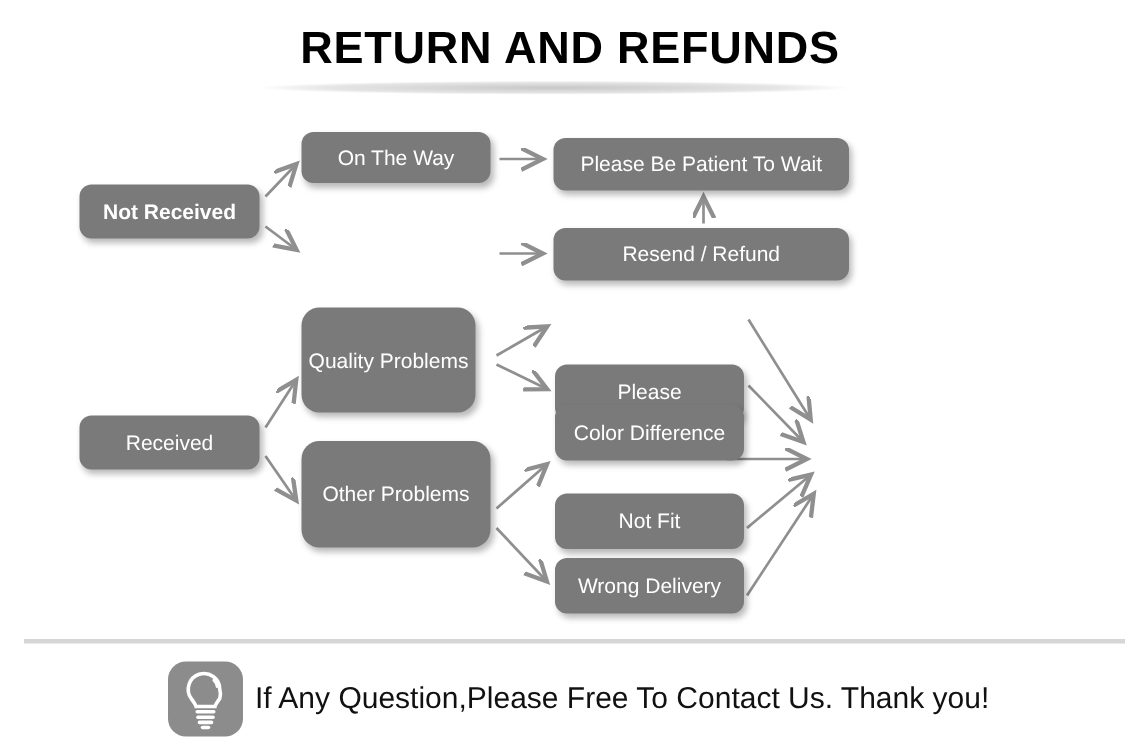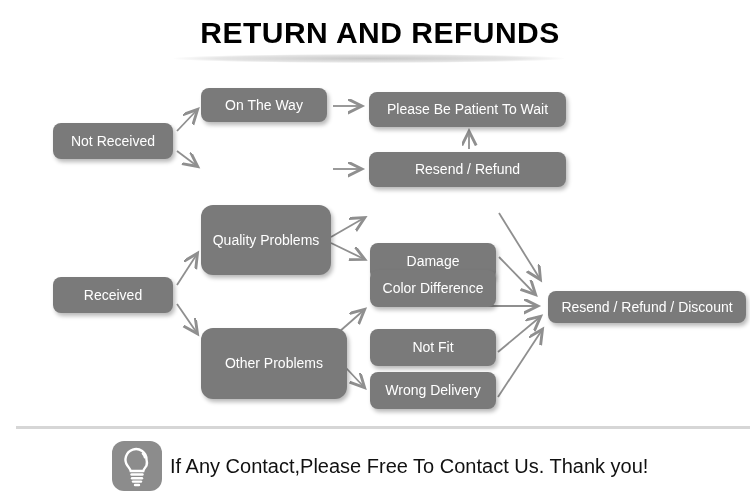--- a/index.html
+++ b/index.html
@@ -18,28 +18,28 @@
   }
   .arrows{position:absolute;left:0;top:0;width:750px;height:500px;}
   .node{
     position:absolute;display:flex;align-items:center;justify-content:center;
     background:#7a7a7a;color:#fff;font-size:14px;text-align:center;
     border-radius:8px;box-shadow:2px 3px 4px rgba(0,0,0,0.28);
     line-height:1.15;padding:4px 4px;box-sizing:border-box;
   }
   .node.tall{border-radius:12px;}
   
-  #node-not-received{left:37px;top:123px;width:120px;height:36px;}
+  #node-not-received{left:37px;top:123px;width:120px;height:36px;font-weight:bold;}
   #node-on-the-way{left:185px;top:88px;width:126px;height:34px;}
   #node-returned-lost{left:185px;top:151px;width:126px;height:34px;}
   #node-please-wait{left:353px;top:92px;width:197px;height:35px;}
   #node-resend-refund{left:353px;top:152px;width:197px;height:35px;}
   #node-received{left:37px;top:277px;width:120px;height:36px;}
-  #node-quality-problems{left:185px;top:205px;width:130px;height:70px;}
-  #node-other-problems{left:185px;top:328px;width:146px;height:71px;}
+  #node-quality-problems{left:185px;top:205px;width:116px;height:70px;}
+  #node-other-problems{left:185px;top:294px;width:126px;height:71px;}
   #node-quality-defect{left:354px;top:200px;width:126px;height:37px;}
   #node-damage{left:354px;top:243px;width:126px;height:37px;}
   #node-color-difference{left:354px;top:270px;width:126px;height:37px;}
   #node-not-fit{left:354px;top:329px;width:126px;height:37px;}
   #node-wrong-delivery{left:354px;top:372px;width:126px;height:37px;}
   #node-resend-refund-discount{left:532px;top:291px;width:198px;height:32px;}
   
   .footer-divider{position:absolute;left:0;top:426px;width:750px;height:3px;background:#d6d6d6;}
   .footer{position:absolute;left:96px;top:441px;height:50px;display:flex;align-items:center;}
   .bulb-badge{
@@ -82,37 +82,36 @@
     </g>
   </svg>
 
   <div class="node" id="node-not-received">Not Received</div>
   <div class="node" id="node-on-the-way">On The Way</div>
   <div class="node" id="node-please-wait">Please Be Patient To Wait</div>
   <div class="node" id="node-received">Received</div>
   <div class="node" id="node-resend-refund">Resend / Refund</div>
   <div class="node tall" id="node-quality-problems">Quality Problems</div>
   <div class="node tall" id="node-other-problems">Other Problems</div>
-  <div class="node" id="node-damage">Damage</div>
+  <div class="node" id="node-damage">Please</div>
   <div class="node" id="node-color-difference">Color Difference</div>
   <div class="node" id="node-not-fit">Not Fit</div>
   <div class="node" id="node-wrong-delivery">Wrong Delivery</div>
-  <div class="node" id="node-resend-refund-discount">Resend / Refund / Discount</div>
 
   <div class="footer-divider"></div>
 
   <div class="footer">
     <div class="bulb-badge">
       <svg width="38" height="42" viewBox="0 0 38 42">
         <g fill="none" stroke="#ffffff" stroke-width="2.4" stroke-linecap="round">
           <path d="M28.5 14.5 a10.5 10.5 0 1 0 -19 6.2 c1.4 2.1 2.8 3.4 3.2 5.3 h12.6 c0.4 -1.9 1.8 -3.2 3.2 -5.3 a10.5 10.5 0 0 0 -0.0 -6.2 z"></path>
           <path d="M24.5 8.5 a7 7 0 0 1 2.2 4.2" stroke-width="1.8"></path>
           <line x1="13.5" y1="29.5" x2="24.5" y2="29.5"></line>
           <line x1="14" y1="33.2" x2="24" y2="33.2"></line>
           <line x1="15" y1="36.6" x2="23" y2="36.6"></line>
           <line x1="17" y1="40" x2="21" y2="40"></line>
         </g>
       </svg>
     </div>
-    <div class="footer-message">If Any Contact,Please Free To Contact Us. Thank you!</div>
+    <div class="footer-message">If Any Question,Please Free To Contact Us. Thank you!</div>
   </div>
 
 </div>
 
 </body></html>

